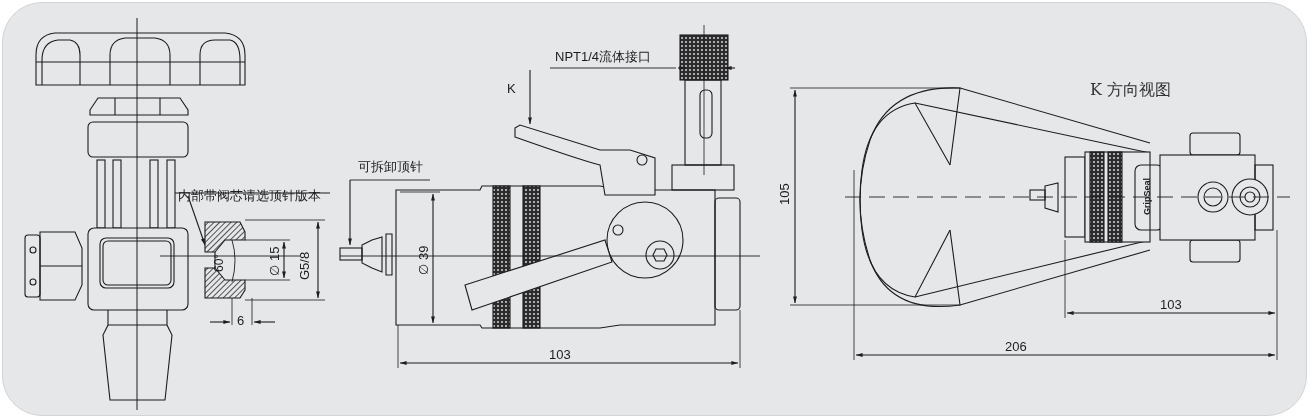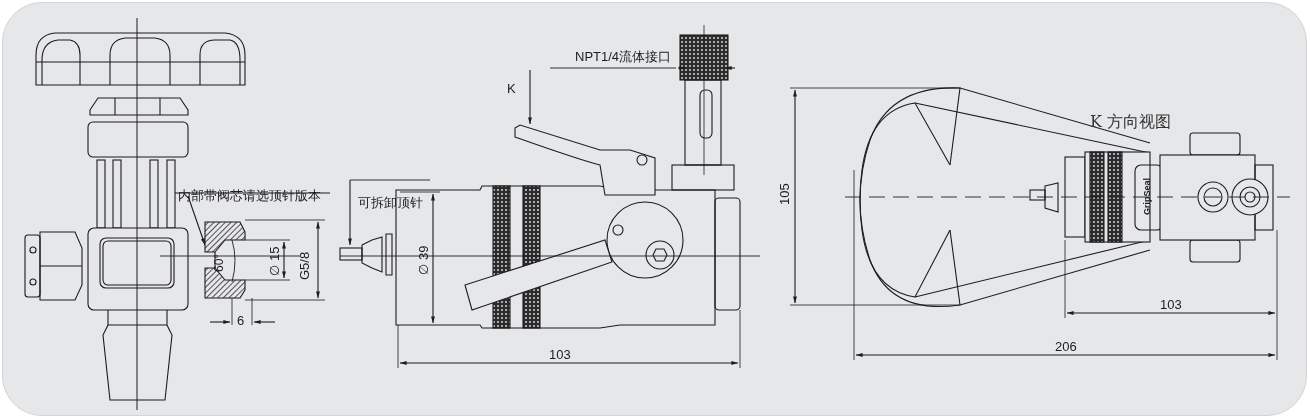--- a/index.html
+++ b/index.html
@@ -176,24 +176,24 @@
       </g>
     </g>
   </svg>
 
   <div class="lbl" style="left:178px; top:189px;">内部带阀芯请选顶针版本</div>
   <div class="lbl rot" style="left:213px; top:272px; font-size:12px;">60°</div>
   <div class="lbl rot" style="left:268px; top:276px; font-size:13px;">∅ 15</div>
   <div class="lbl rot" style="left:298px; top:280px; font-size:13px;">G5/8</div>
   <div class="lbl" style="left:237px; top:314px;">6</div>
 
-  <div class="lbl" style="left:358px; top:160px;margin-top:36px;">可拆卸顶针</div>
-  <div class="lbl" style="left:575px; top:50px;">NPT1/4流体接口</div>
+  <div class="lbl" style="left:358px; top:160px;">可拆卸顶针</div>
+  <div class="lbl" style="left:555px; top:50px;">NPT1/4流体接口</div>
   <div class="lbl" style="left:507px; top:82px;">K</div>
   <div class="lbl rot" style="left:417px; top:275px;">∅ 39</div>
   <div class="lbl" style="left:549px; top:348px;">103</div>
 
-  <div class="lbl lbl-serif" style="left:1090px; top:82px;margin-top:32px;">K 方向视图</div>
+  <div class="lbl lbl-serif" style="left:1090px; top:82px;">K 方向视图</div>
   <div class="lbl rot" style="left:778px; top:205px;">105</div>
   <div class="lbl" style="left:1160px; top:298px;">103</div>
-  <div class="lbl" style="left:1055px; top:340px;">206</div>
+  <div class="lbl" style="left:1005px; top:340px;">206</div>
   <div class="lbl rot" style="left:1143px; top:215px; font-size:9px; font-weight:bold;">GripSeal</div>
 </div>
 
 </body></html>

